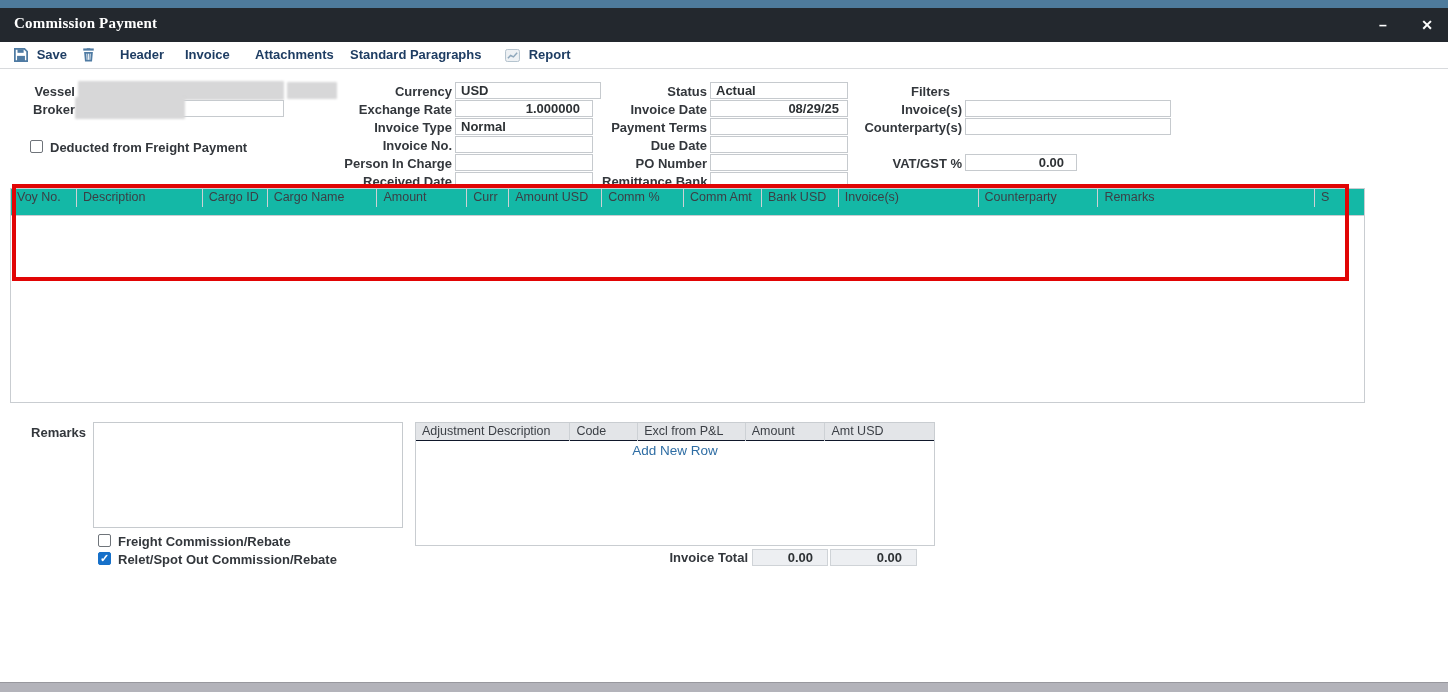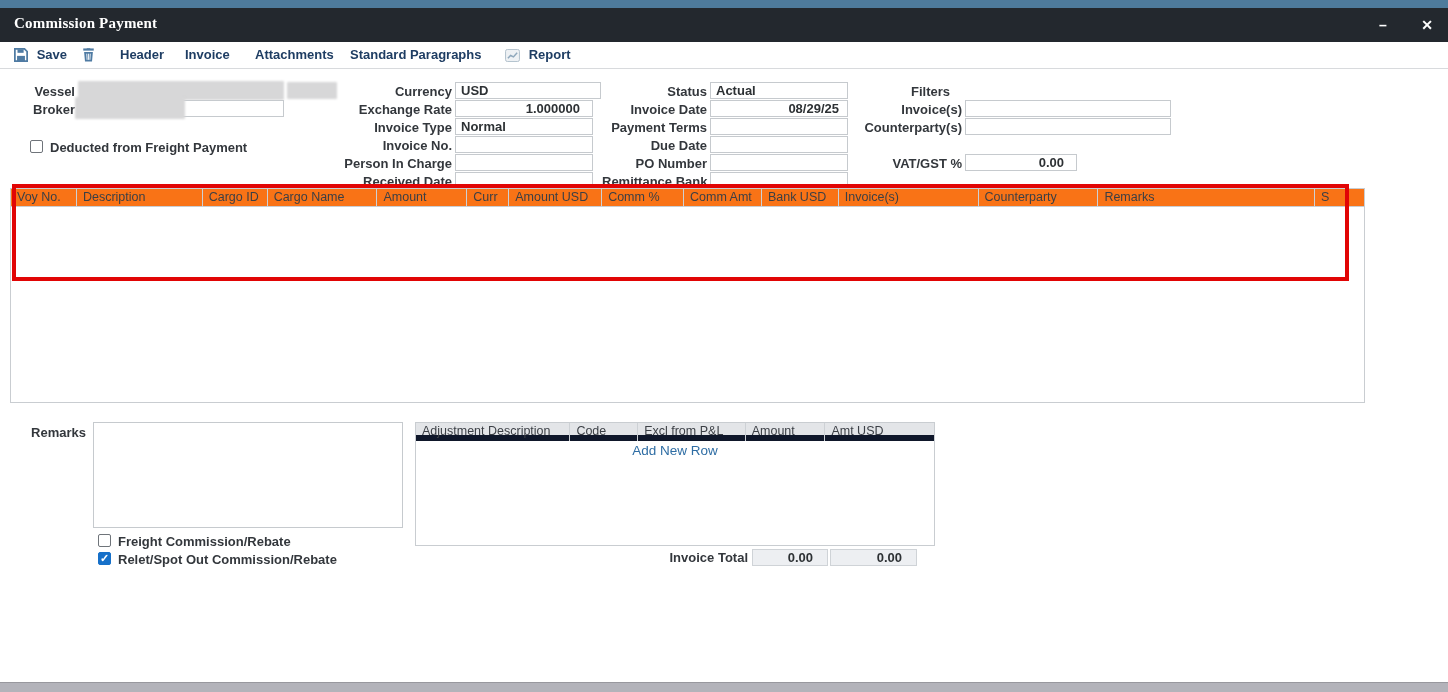--- a/index.html
+++ b/index.html
@@ -24,27 +24,27 @@
   .flabel { position:absolute; font-size:13px; font-weight:bold; color:#33373c; text-align:right; white-space:nowrap; }
   .fbox   { position:absolute; height:17px; background:#ffffff; border:1px solid #c6cace; font-size:13px; font-weight:bold; color:#2d3134; padding:0 5px; line-height:15px; outline:none; font-family:"Liberation Sans", sans-serif; }
   .fbox.num { text-align:right; padding-right:12px;padding-left:9px; }
   .redact { position:absolute; background:#d7d7d8; filter:blur(1.3px); border-radius:1px; }
   .cb { position:absolute; width:13px; height:13px; background:#ffffff; border:1.5px solid #6f747a; border-radius:2px; }
   .cb.checked { background:#1670c9; border-color:#1670c9; }
   .cb.checked::after { content:"✓"; position:absolute; left:1px; top:-1px; color:#fff; font-size:11px; font-weight:bold; }
   .cb-text { position:absolute; font-size:13px; font-weight:bold; color:#33373c; white-space:nowrap; }
   
   .grid { position:absolute; left:10px; top:188px; width:1355px; height:215px; background:#ffffff; border:1px solid #c9cdd1; }
-  .grid-head { display:flex; height:18px; background:#f97316; border-bottom:1px solid #c9cdd1; }
+  .grid-head { display:flex; height:27px; background:#14b8a6; border-bottom:1px solid #c9cdd1; }
   .gh { height:18px; font-size:12.5px; color:#3b3f45; line-height:17px; padding-left:6px; border-right:1px solid #cdd1d5; white-space:nowrap; overflow:hidden; }
   .red-box { position:absolute; left:12px; top:184px; width:1337px; height:97px; border:4px solid #e10505; }
   
   .remarks-area { position:absolute; left:93px; top:422px; width:310px; height:106px; border:1px solid #c6cace; resize:none; outline:none; font-family:"Liberation Sans", sans-serif; font-size:13px; padding:4px; }
   .adj { position:absolute; left:415px; top:422px; width:520px; height:124px; background:#ffffff; border:1px solid #c9cdd1; }
-  .adj-head { display:flex; height:18px; background:#e3e5e8; border-bottom:6px solid #0f172a; }
+  .adj-head { display:flex; height:18px; background:#e3e5e8; border-bottom:1px solid #0f172a; }
   .add-row { position:absolute; left:415px; top:443px; width:520px; text-align:center; font-size:13.5px; color:#2e6da4; cursor:pointer; }
   .total-label { position:absolute; left:600px; top:550px; width:148px; text-align:right; font-size:13px; font-weight:bold; color:#33373c; }
   .total-box { position:absolute; top:549px; height:17px; background:#edeff2; border:1px solid #cfd3d7; font-size:13px; font-weight:bold; color:#2d3134; text-align:right; line-height:15px; padding-right:14px; }
   
   .bottom-bar { position:absolute; left:0; top:682px; width:1448px; height:10px; background:#b3b3ba; border-top:1px solid #98989e; }
 </style>
 </head>
 <body>
 
 <div id="screen">

